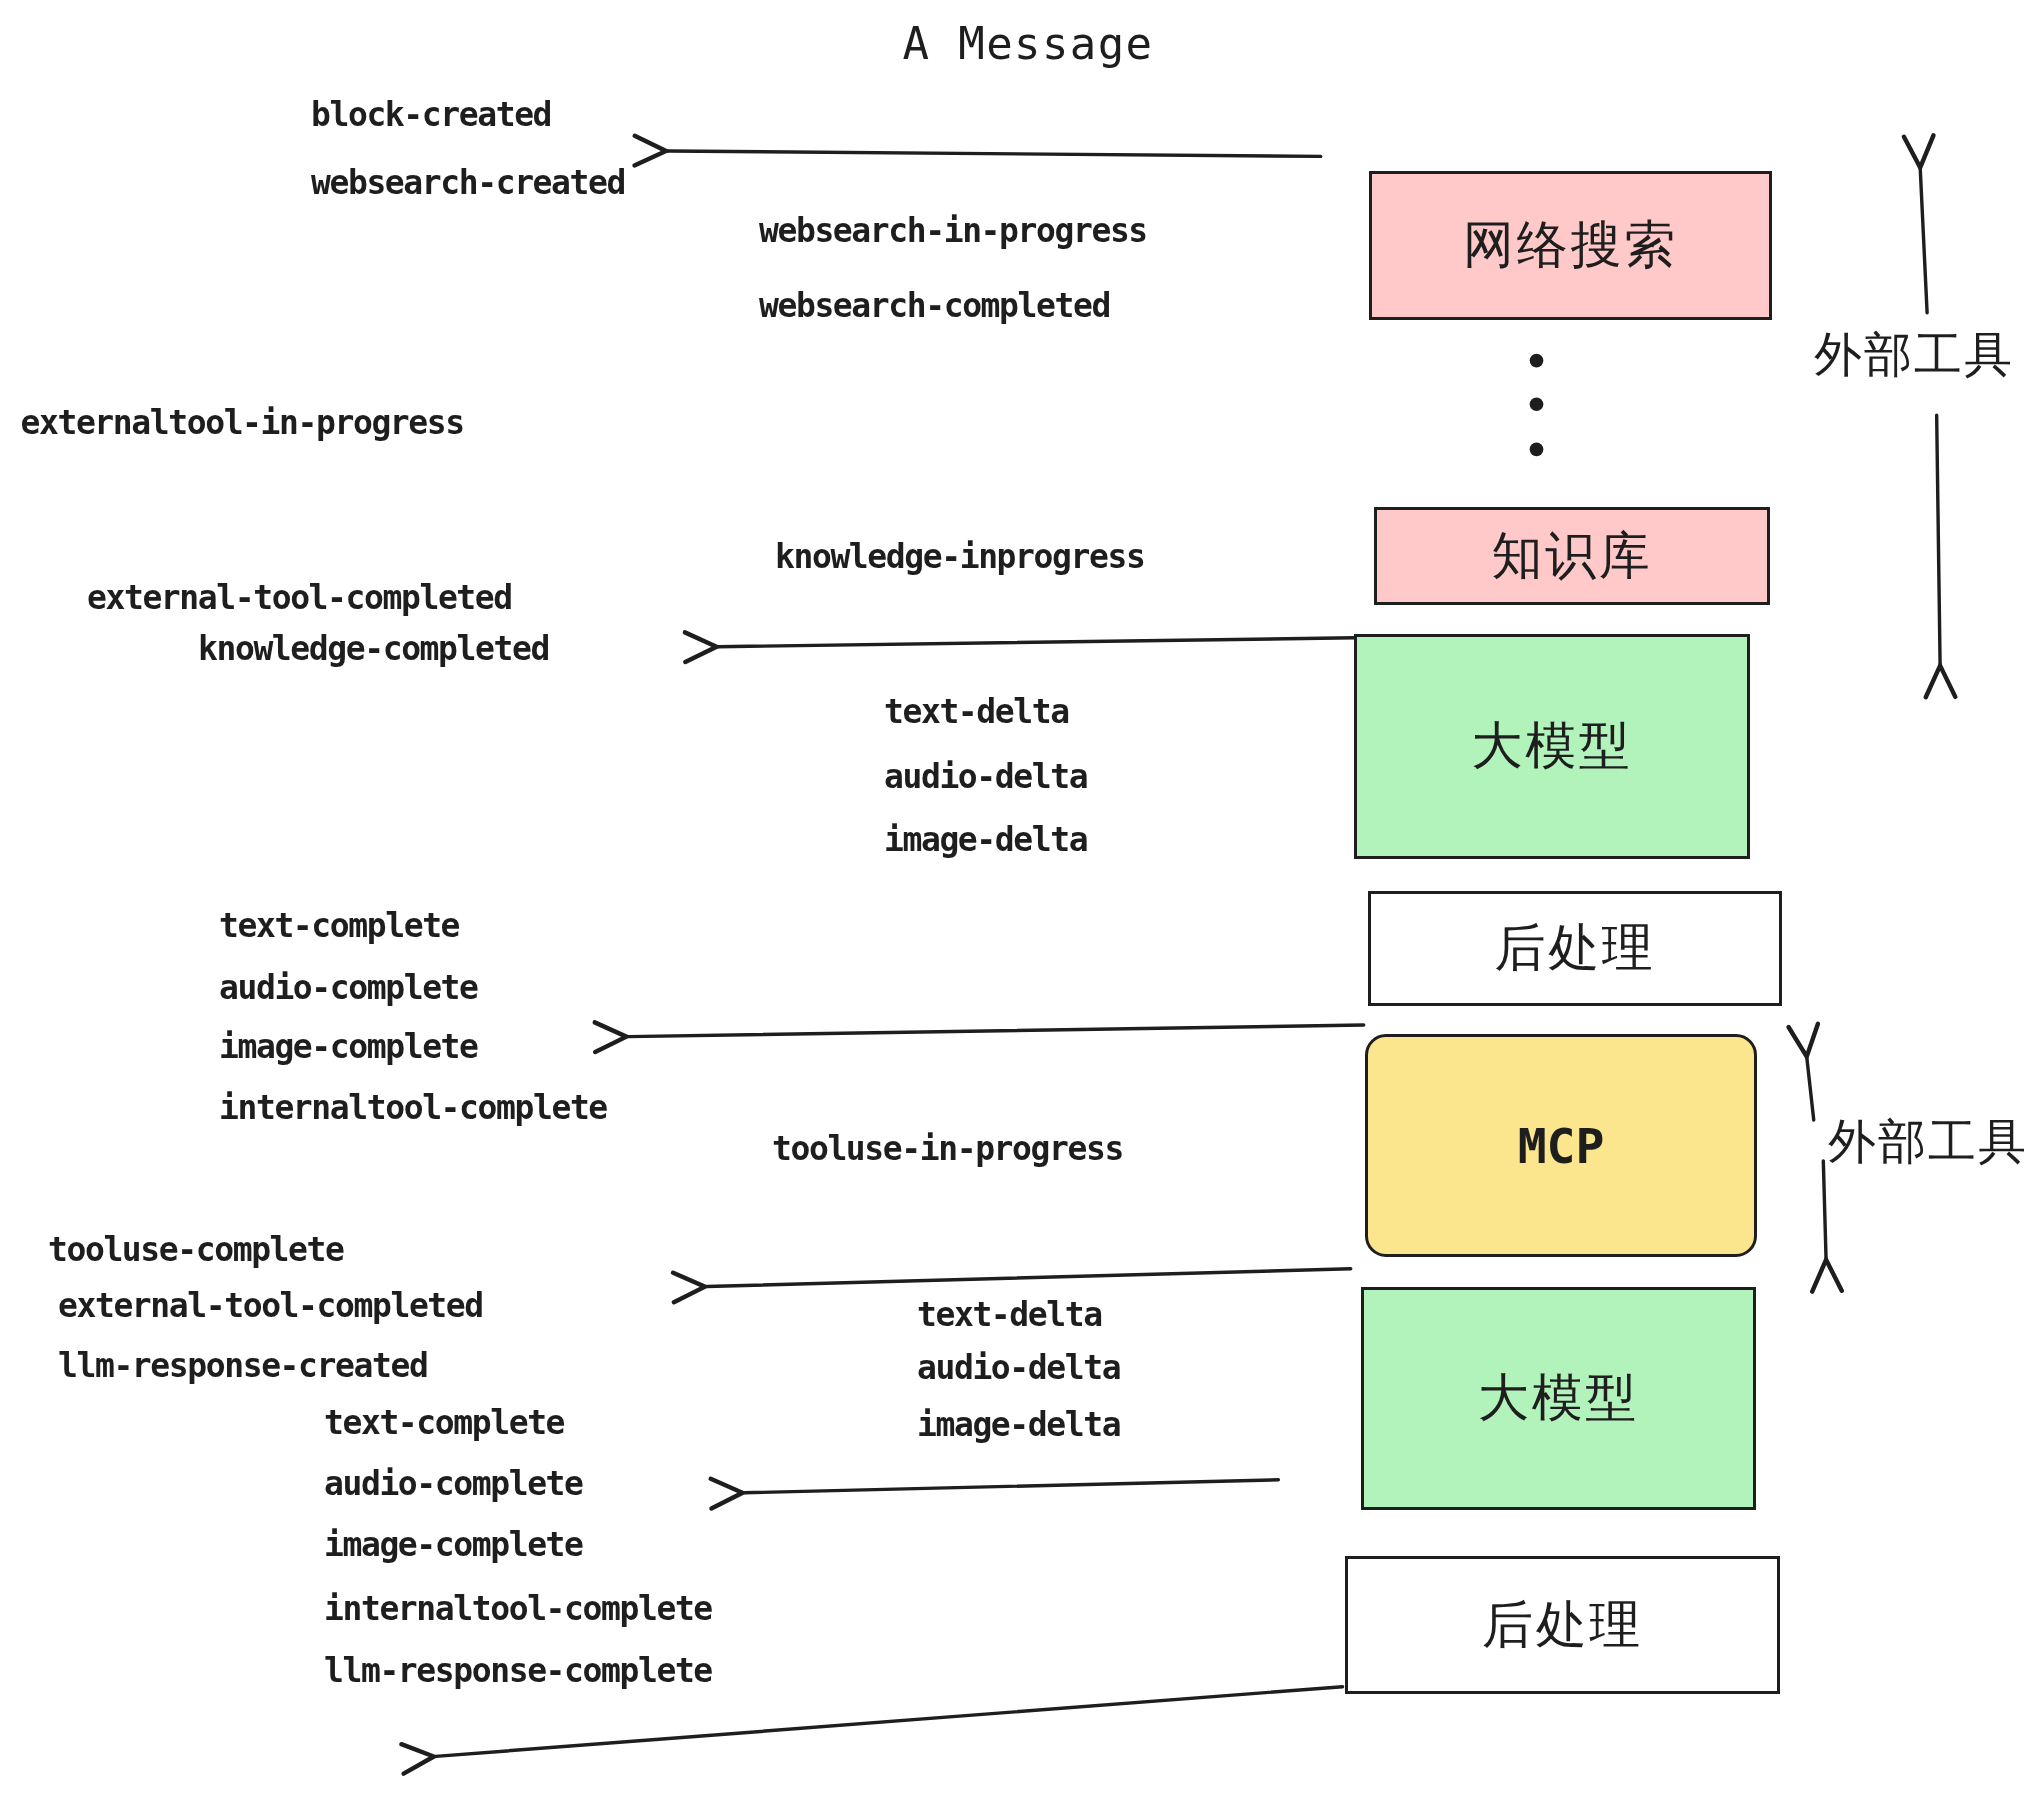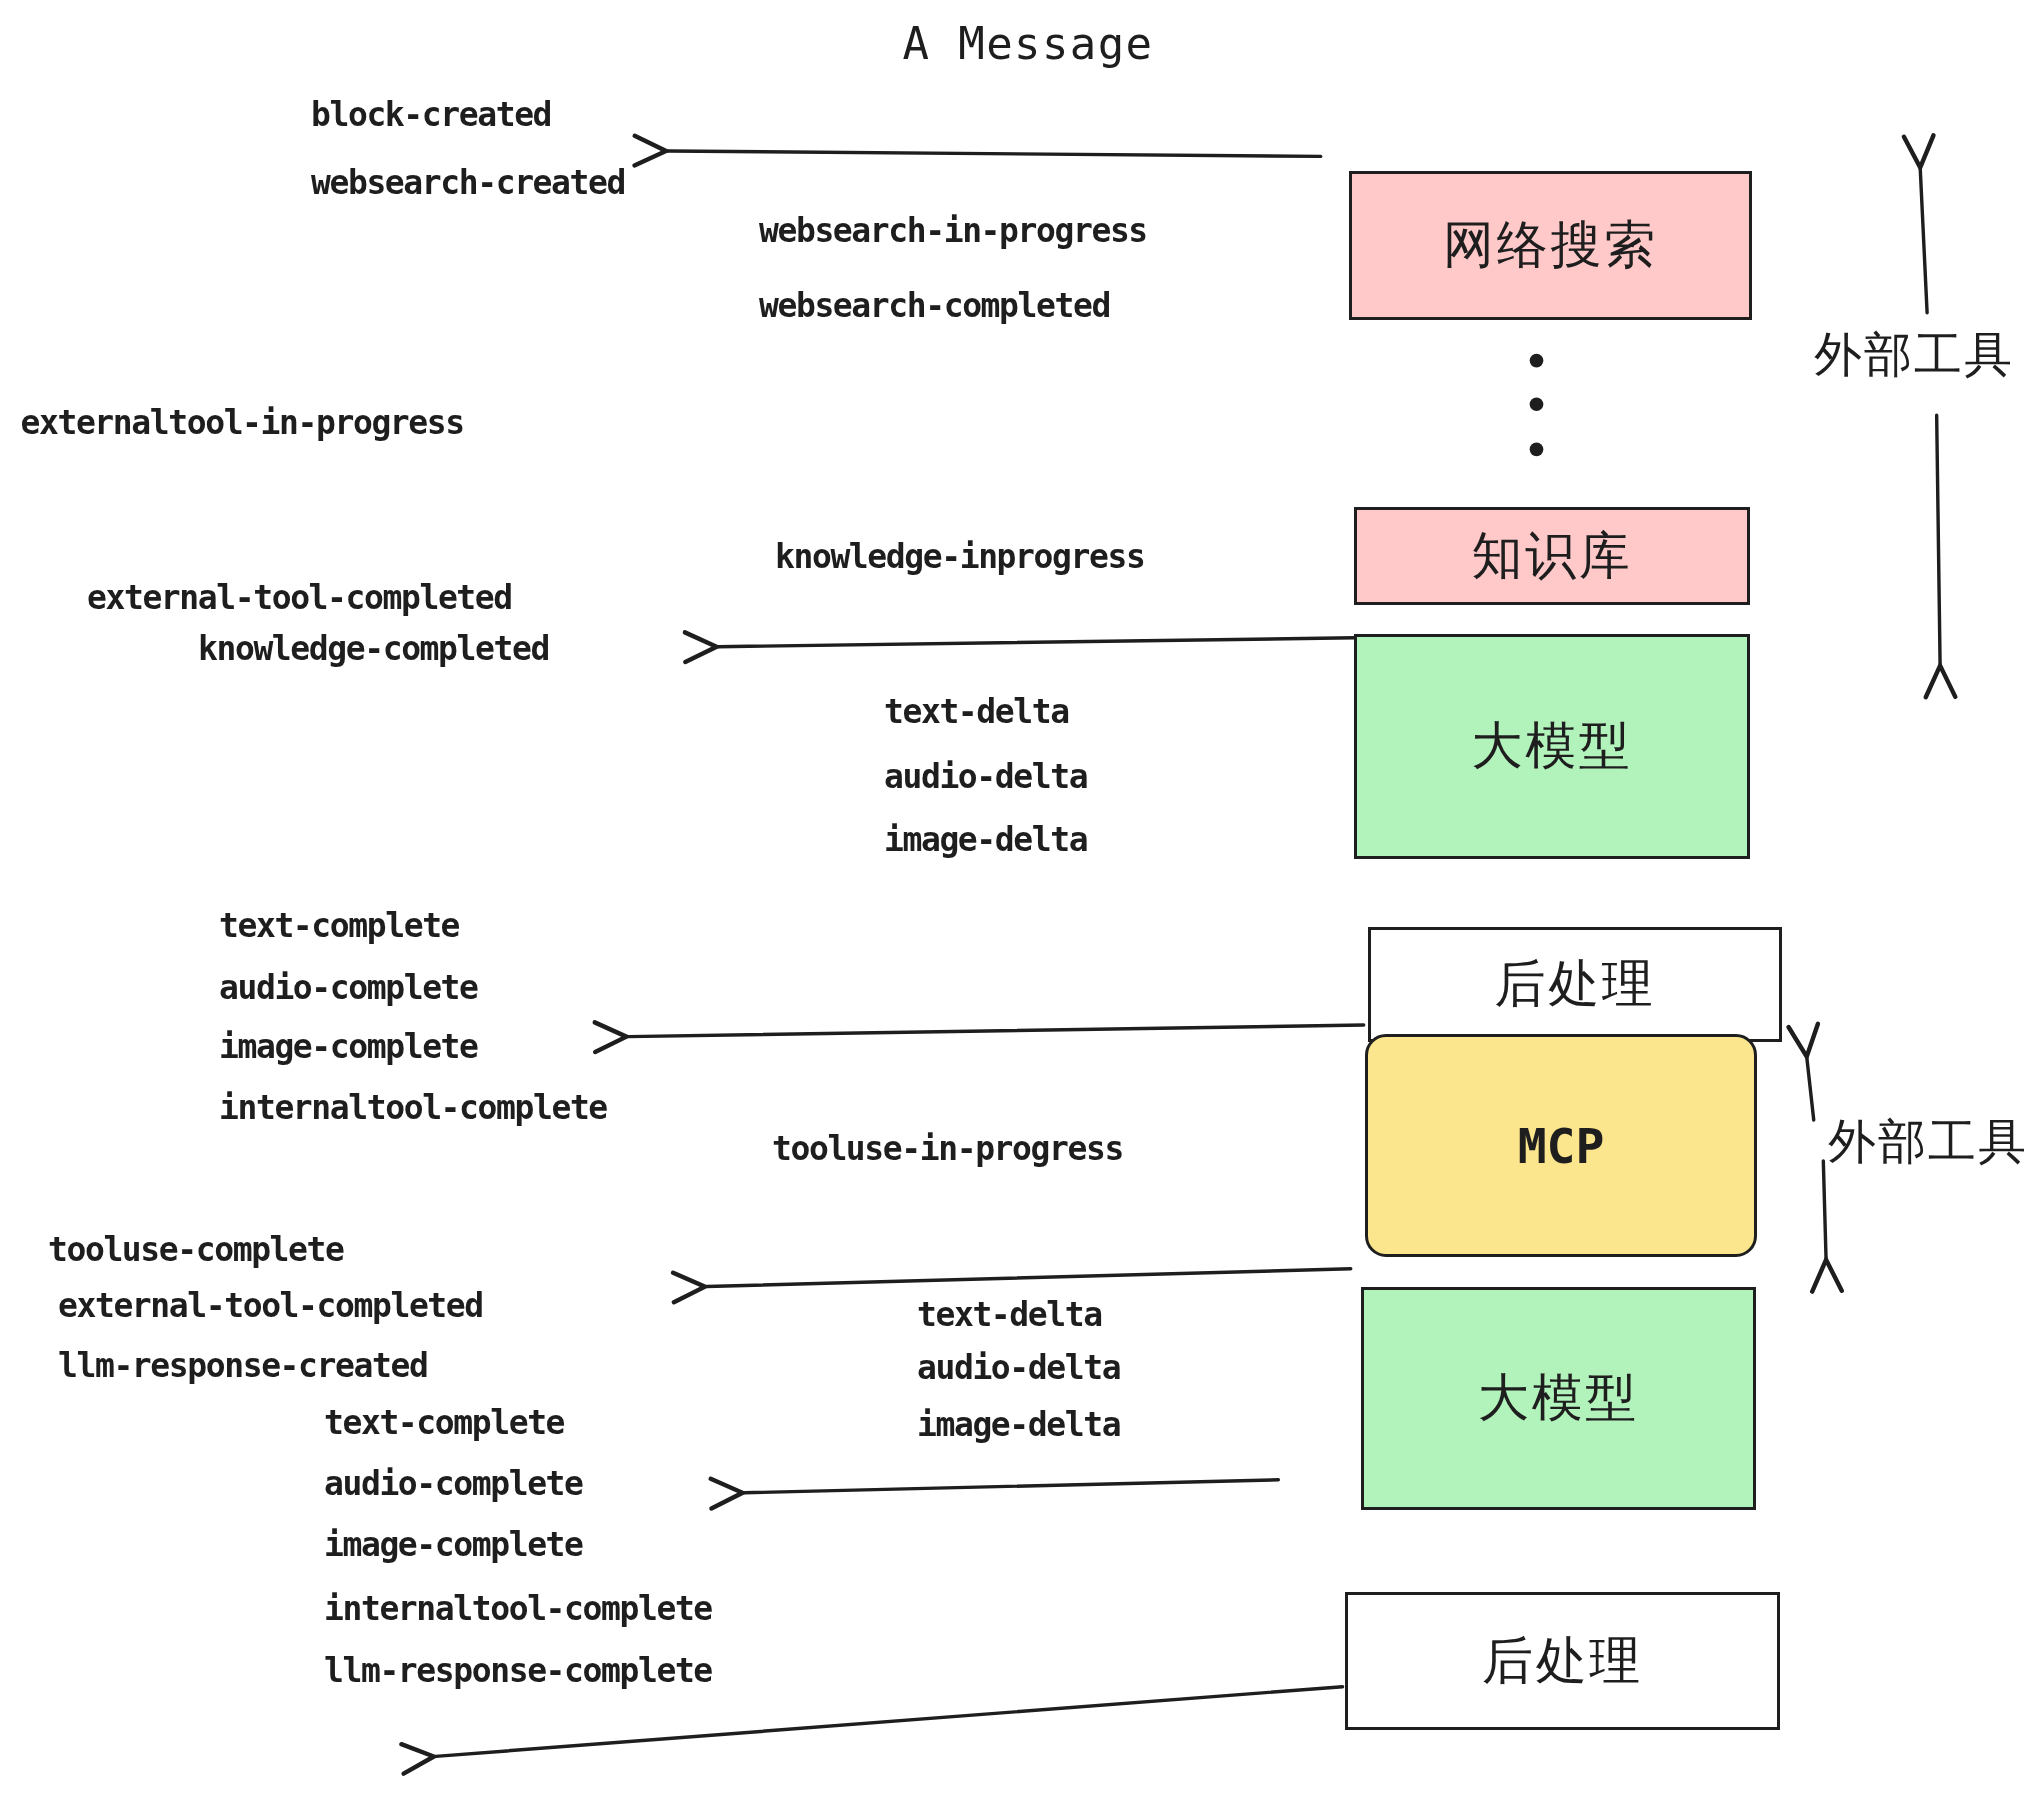--- a/index.html
+++ b/index.html
@@ -20,24 +20,24 @@
   .ev{
     position:absolute; white-space:nowrap;
     font-size:33px; font-weight:700; letter-spacing:-1.4px;
     transform:translateY(-52%);
   }
   .bx{
     position:absolute; box-sizing:border-box;
     border:3.4px solid var(--ink);
     display:flex; align-items:center; justify-content:center;
   }
-  .bx.pink{background:var(--pink);}
+  .bx.pink{background:var(--pink);margin-left:20px;}
   .bx.green{background:var(--green);}
   .bx.yellow{background:var(--yellow);border-radius:21px;}
-  .bx.white{background:var(--paper);margin-top:36px;}
+  .bx.white{background:var(--paper);}
   .bxl{
     font-family:"DejaVu Sans","Liberation Sans",sans-serif;
     font-size:51px; font-weight:500; letter-spacing:2.7px; white-space:nowrap;
   }
   .bxl.mono{
     font-family:"DejaVu Sans Mono","Liberation Mono",monospace;
     font-weight:600; font-size:48px; letter-spacing:0;
   }
   .side{
     position:absolute; white-space:nowrap;

